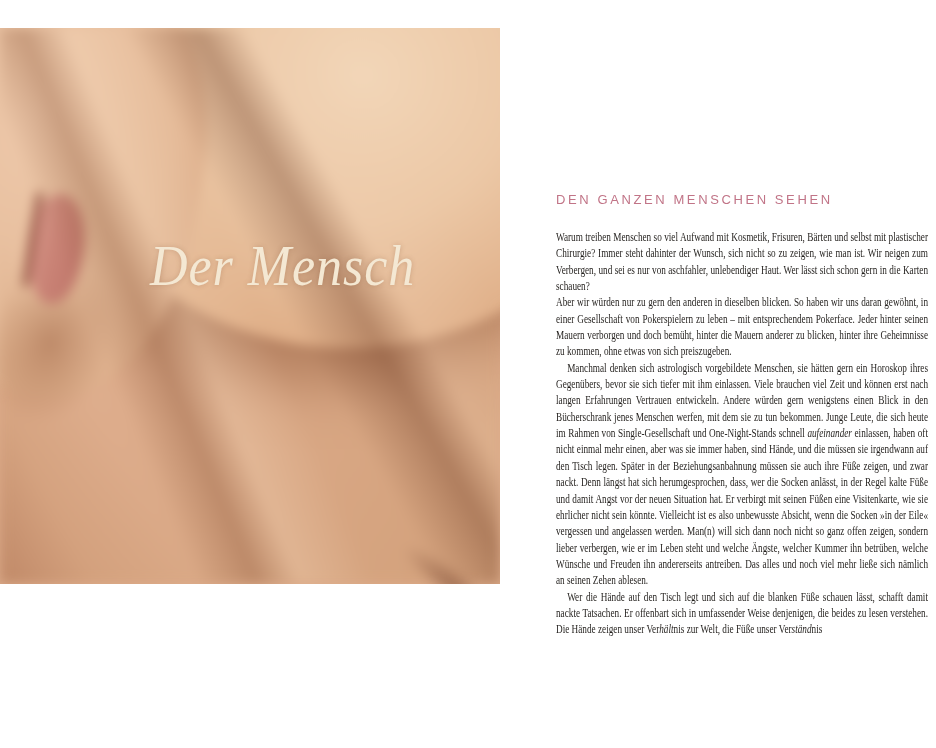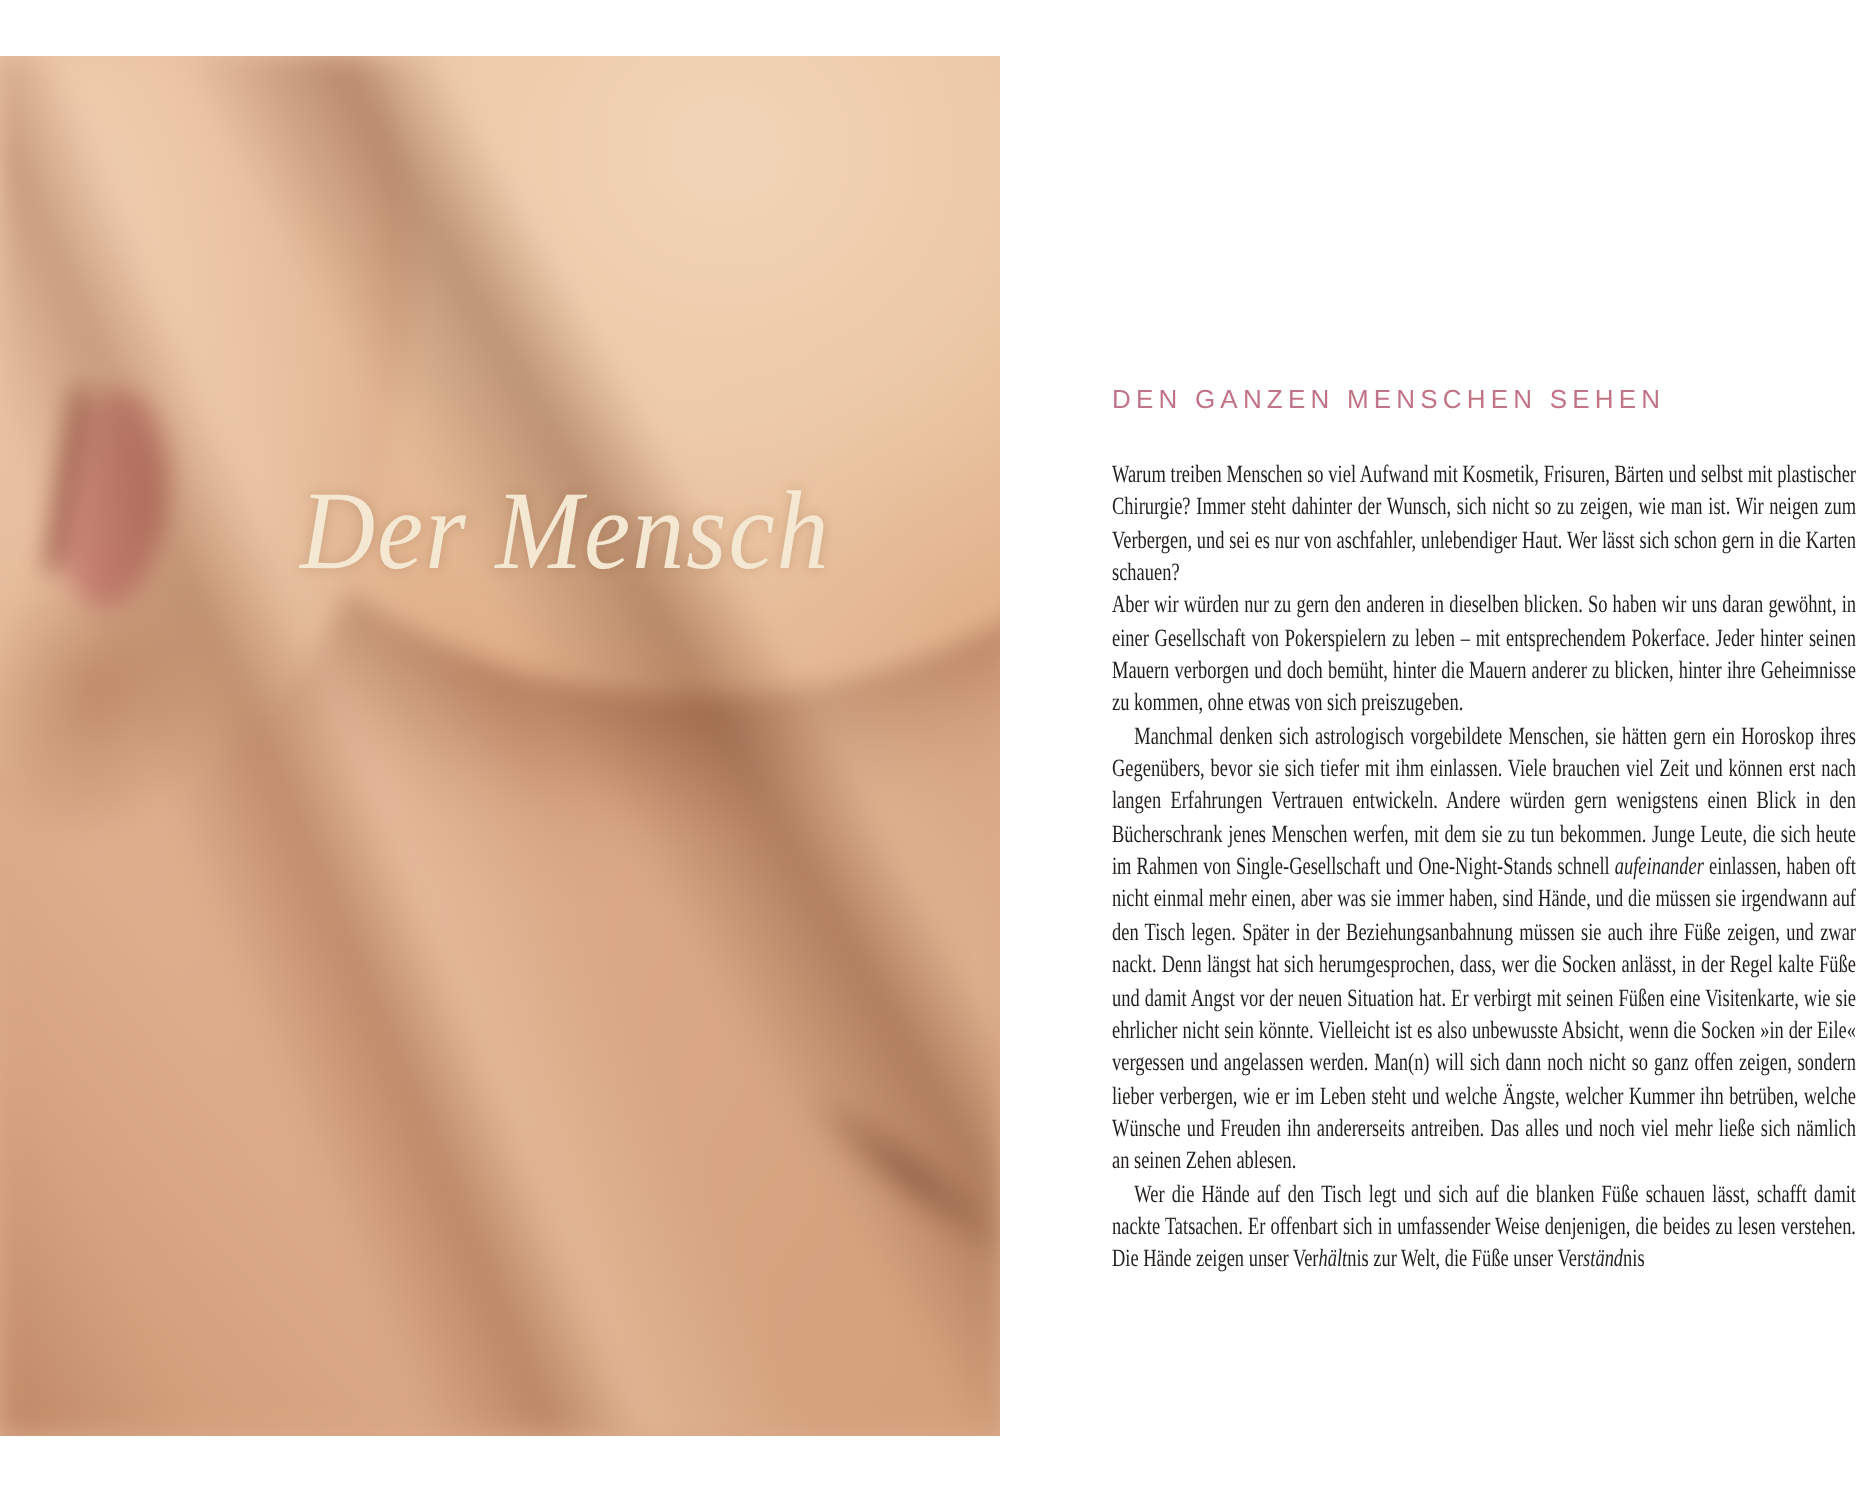--- a/index.html
+++ b/index.html
@@ -1,21 +1,21 @@
 <!DOCTYPE html>
 <html lang="de"><head>
 <meta charset="utf-8">
 <style>
   html,body{margin:0;padding:0;background:#ffffff;}
   body{width:936px;height:748px;overflow:hidden;font-family:"Liberation Serif",serif;}
   .spread{position:relative;width:936px;height:748px;background:#ffffff;}
 
   
   .photo{
-    position:absolute;left:0;top:28px;width:500px;height:690px;margin:0;
+    position:absolute;left:0;top:28px;width:500px;height:556px;margin:0;
     overflow:hidden;background:#dcab8a;
   }
   .photo-art{position:absolute;inset:0;filter:blur(6px);}
   .photo-art>div{position:absolute;}
   .l-base{inset:0;background:linear-gradient(125deg,#e3b595 0%,#ddac8b 45%,#d2a07a 100%);}
   .l-bgcorner{left:385px;top:-20px;width:135px;height:185px;
     background:linear-gradient(200deg,#e7e3dc 40%,#d9d3ca 100%);
     clip-path:polygon(30% 0,100% 0,100% 100%);}
   .l-shoulder{left:70px;top:-150px;width:560px;height:470px;border-radius:50%;
     background:radial-gradient(ellipse at 52% 42%,#f2d6b8 0%,#ecc8a6 38%,#dfae87 72%,#cf9a74 100%);

